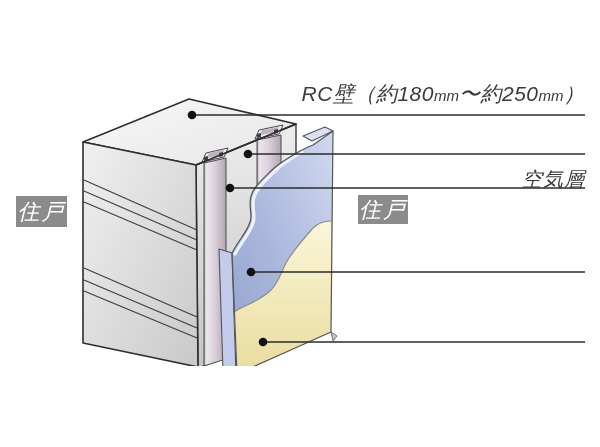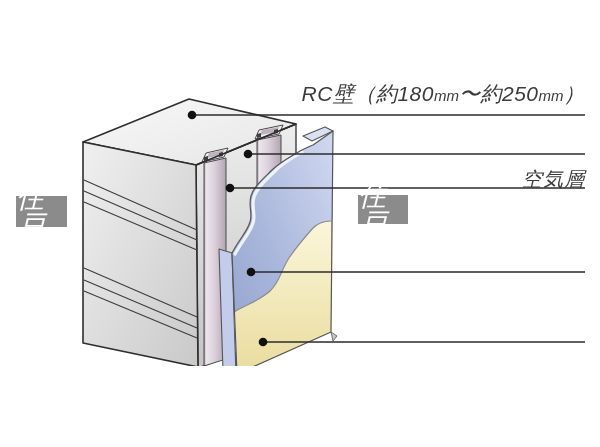--- a/index.html
+++ b/index.html
@@ -4,21 +4,21 @@
 <style>
   html,body{margin:0;padding:0;background:#fff;}
   .stage{position:relative;width:600px;height:366px;background:#fff;overflow:hidden;
          font-family:"Liberation Sans",sans-serif;font-style:italic;}
   .stage svg{position:absolute;left:0;top:0;}
   .callout-label{position:absolute;right:15px;text-align:right;color:#3b3b3b;
                  font-size:20px;letter-spacing:1px;white-space:nowrap;line-height:1.12;}
   .callout-label.rc{font-size:21px;letter-spacing:0.5px;}
   .callout-label .mm{font-size:15px;letter-spacing:0;}
   .unit-label{position:absolute;width:51px;height:31px;background:#8b8b8b;color:#fff;
-              font-size:28px;letter-spacing:2px;display:flex;align-items:center;
+              font-size:22px;letter-spacing:2px;display:flex;align-items:center;
               justify-content:center;line-height:1;}
 </style>
 </head>
 <body>
 
 <div class="stage">
 
   <svg width="600" height="447" viewBox="0 0 600 447">
     <defs>
       <linearGradient id="gradTop" x1="0" y1="0" x2="1" y2="1">

